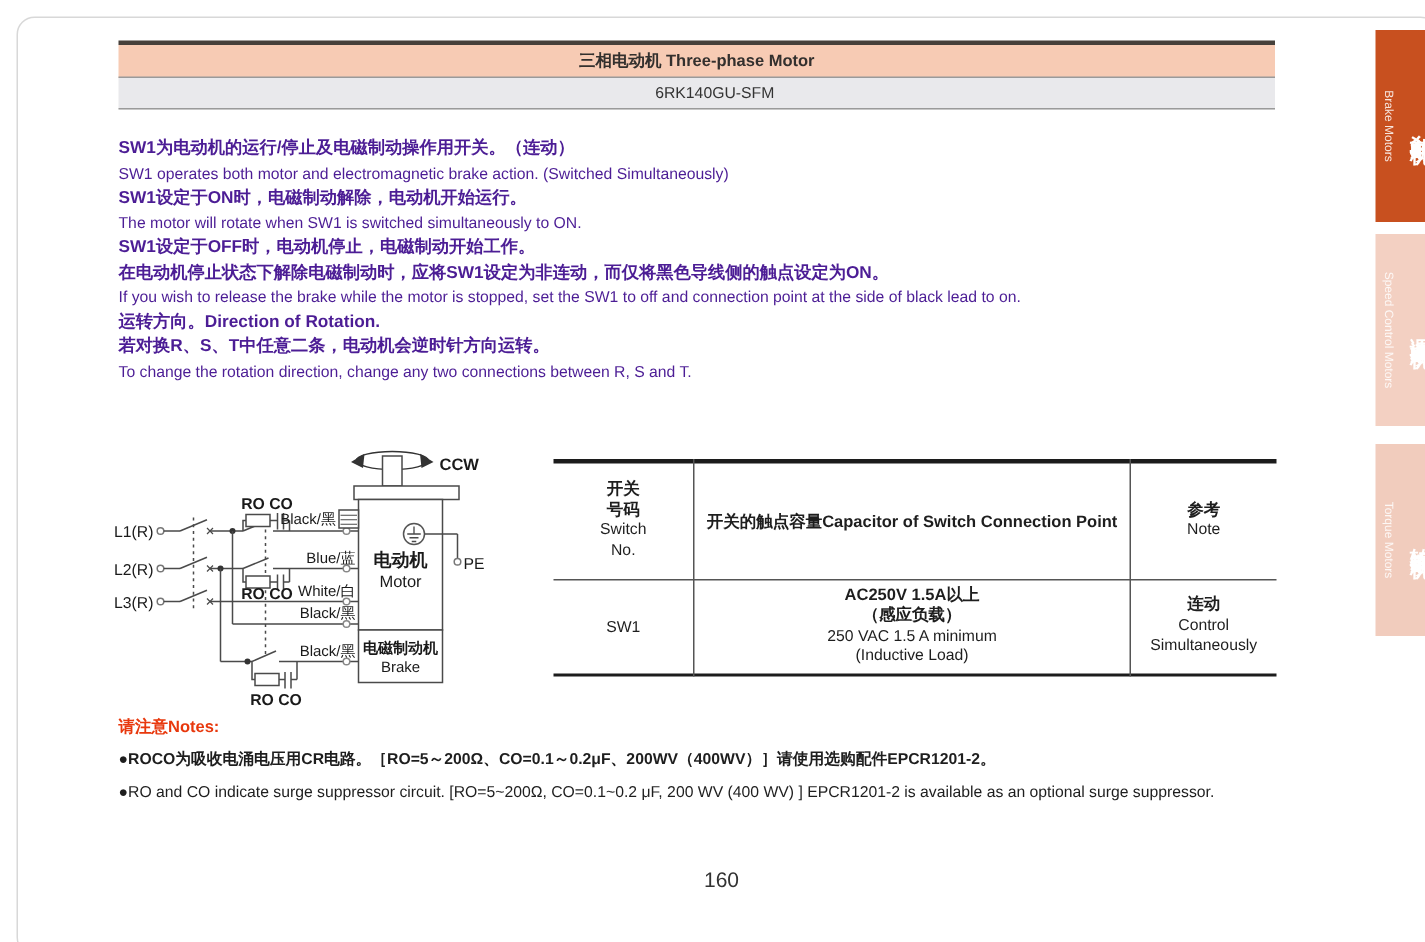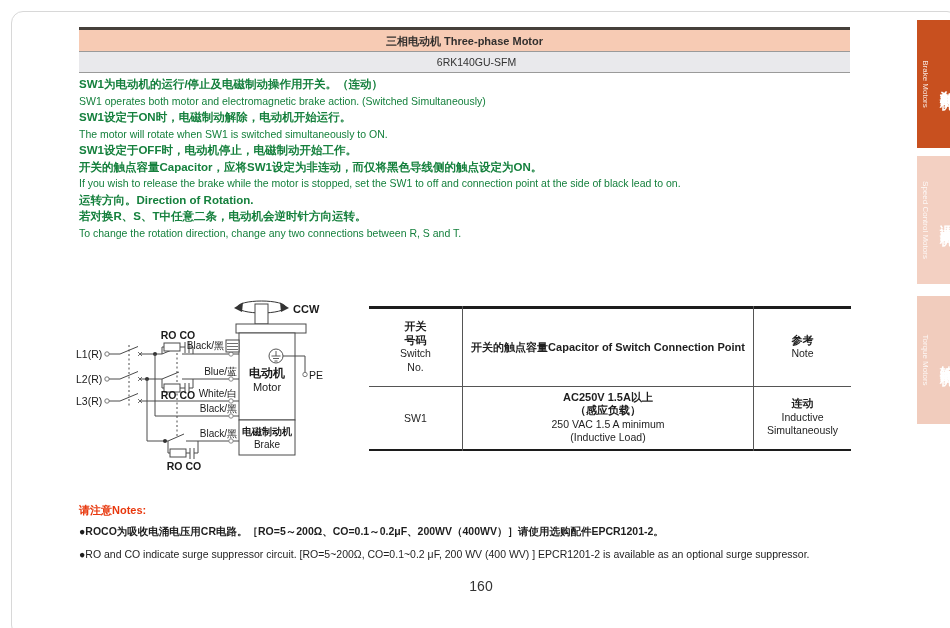--- a/index.html
+++ b/index.html
@@ -17,21 +17,21 @@
   .hdr-title {
     height:22px; background:#f7cbb4; border-bottom:1px solid #9a9a9a;
     text-align:center; line-height:22px; font-size:11px; color:#33302e; font-weight:600;
   }
   .hdr-model {
     height:21px; background:#e9e9ec; border-bottom:1px solid #9a9a9a;
     text-align:center; line-height:21px; font-size:10.5px; color:#333;padding-left:24px;
   }
 
   
-  .bodytext { position:absolute; left:67px; top:64px; width:785px; color:#15803d; }
+  .bodytext { position:absolute; left:67px; top:79px; width:785px; color:#4c1d95; }
   .bodytext .ln { height:16.55px; line-height:16.55px; white-space:nowrap; }
   .ln.cn { font-size:11.5px; font-weight:600; }
   .ln.en { font-size:10.5px; font-weight:400; }
 
   
   .diagram { position:absolute; left:62px; top:284px; width:280px; height:180px; }
   .diagram text { fill:#1a1a1a; }
 
   
   .spec-table { position:absolute; left:357px; top:294px; width:482px; height:145px; font-size:10.5px; color:#1e1e1e; }
@@ -44,21 +44,21 @@
   .cell { position:absolute; display:flex; flex-direction:column; align-items:center; justify-content:center; text-align:left; }
   .c-h1 { left:0;   top:2px;  width:93px;  height:78px; line-height:13.5px; }
   .c-h2 { left:94px; top:2px; width:290px; height:78px; }
   .c-h3 { left:385px; top:2px; width:97px; height:78px; line-height:13.5px; }
   .c-r1 { left:0;   top:81px; width:93px;  height:61px; }
   .c-r2 { left:94px; top:81px; width:290px; height:61px; line-height:13.5px; }
   .c-r3 { left:385px; top:81px; width:97px; height:61px; line-height:13.5px; }
   .cnb { font-weight:600; font-size:11px; }
 
   
-  .notes { position:absolute; left:67px; top:491px; width:785px; }
+  .notes { position:absolute; left:67px; top:465px; width:785px; }
   .notes-head { font-size:11px; color:#e8380d; font-weight:600; margin-bottom:7px; }
   .note-ln { font-size:10.5px; color:#1e1e1e; margin-bottom:9px; white-space:nowrap; }
   .note-ln.cn { font-weight:600; }
 
   
   .pagenum { position:absolute; left:0; right:8px; top:566px; text-align:center; font-size:14px; color:#333; }
 
   
   .tab { position:absolute; left:905px; width:43px; cursor:pointer; }
   .tab-1 { top:8px;   height:128px; background:#c8501f; }
@@ -83,21 +83,21 @@
     <div class="hdr-title">三相电动机 Three-phase Motor</div>
     <div class="hdr-model">6RK140GU-SFM</div>
   </div>
 
   <div class="bodytext">
     <div class="ln cn">SW1为电动机的运行/停止及电磁制动操作用开关。（连动）</div>
     <div class="ln en">SW1 operates both motor and electromagnetic brake action. (Switched Simultaneously)</div>
     <div class="ln cn">SW1设定于ON时，电磁制动解除，电动机开始运行。</div>
     <div class="ln en">The motor will rotate when SW1 is switched simultaneously to ON.</div>
     <div class="ln cn">SW1设定于OFF时，电动机停止，电磁制动开始工作。</div>
-    <div class="ln cn">开关的触点容量Capacitor，应将SW1设定为非连动，而仅将黑色导线侧的触点设定为ON。</div>
+    <div class="ln cn">在电动机停止状态下解除电磁制动时，应将SW1设定为非连动，而仅将黑色导线侧的触点设定为ON。</div>
     <div class="ln en">If you wish to release the brake while the motor is stopped, set the SW1 to off and connection point at the side of black lead to on.</div>
     <div class="ln cn">运转方向。Direction of Rotation.</div>
     <div class="ln cn">若对换R、S、T中任意二条，电动机会逆时针方向运转。</div>
     <div class="ln en">To change the rotation direction, change any two connections between R, S and T.</div>
   </div>
 
   <svg class="diagram" viewBox="0 0 280 180">
     <g stroke="#4a4a4a" stroke-width="1" fill="none">
 
       <circle cx="33" cy="58" r="2.2" fill="#fff" stroke="#777"></circle>
@@ -200,21 +200,21 @@
       <span>SW1</span>
     </div>
     <div class="cell c-r2">
       <span class="cnb">AC250V 1.5A以上</span>
       <span class="cnb">（感应负载）</span>
       <span>250 VAC 1.5 A minimum</span>
       <span>(Inductive Load)</span>
     </div>
     <div class="cell c-r3">
       <span class="cnb">连动</span>
-      <span>Inductive</span>
+      <span>Control</span>
       <span>Simultaneously</span>
     </div>
   </div>
 
   <div class="notes">
     <div class="notes-head">请注意Notes:</div>
     <div class="note-ln cn">●ROCO为吸收电涌电压用CR电路。［RO=5～200Ω、CO=0.1～0.2μF、200WV（400WV）］请使用选购配件EPCR1201-2。</div>
     <div class="note-ln">●RO and CO indicate surge suppressor circuit. [RO=5~200Ω, CO=0.1~0.2 μF, 200 WV (400 WV) ] EPCR1201-2 is available as an optional surge suppressor.</div>
   </div>
 

